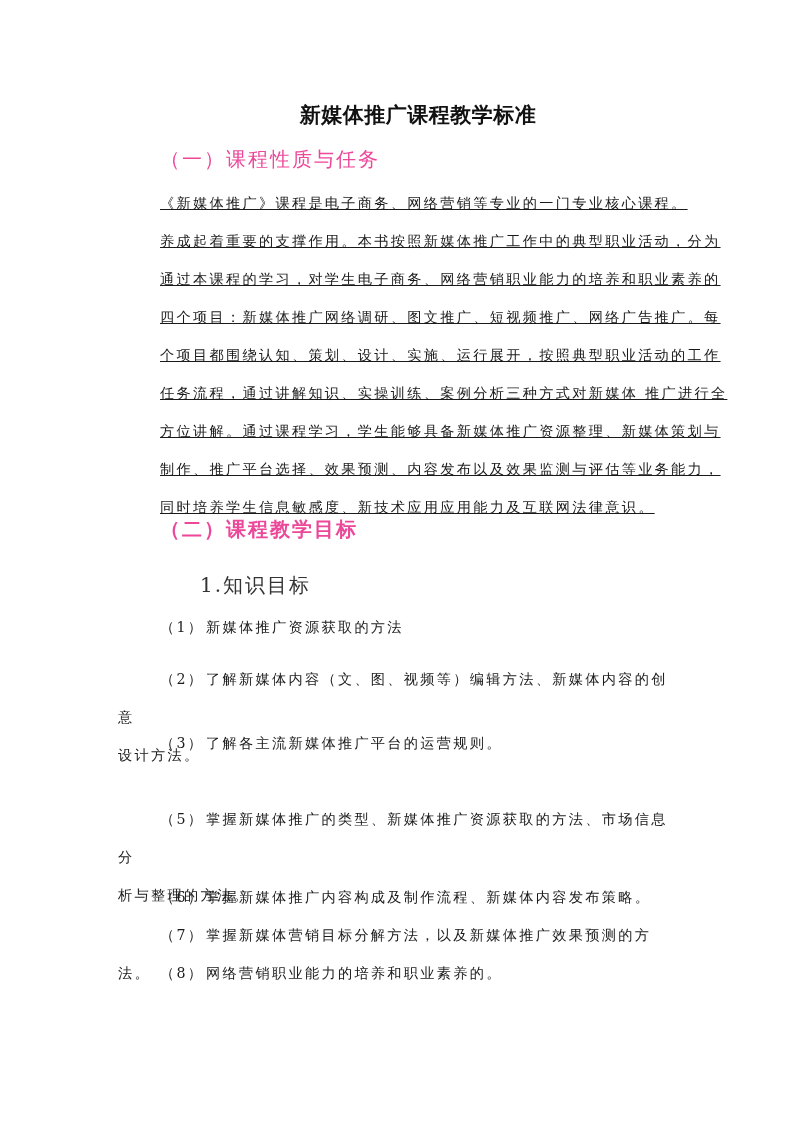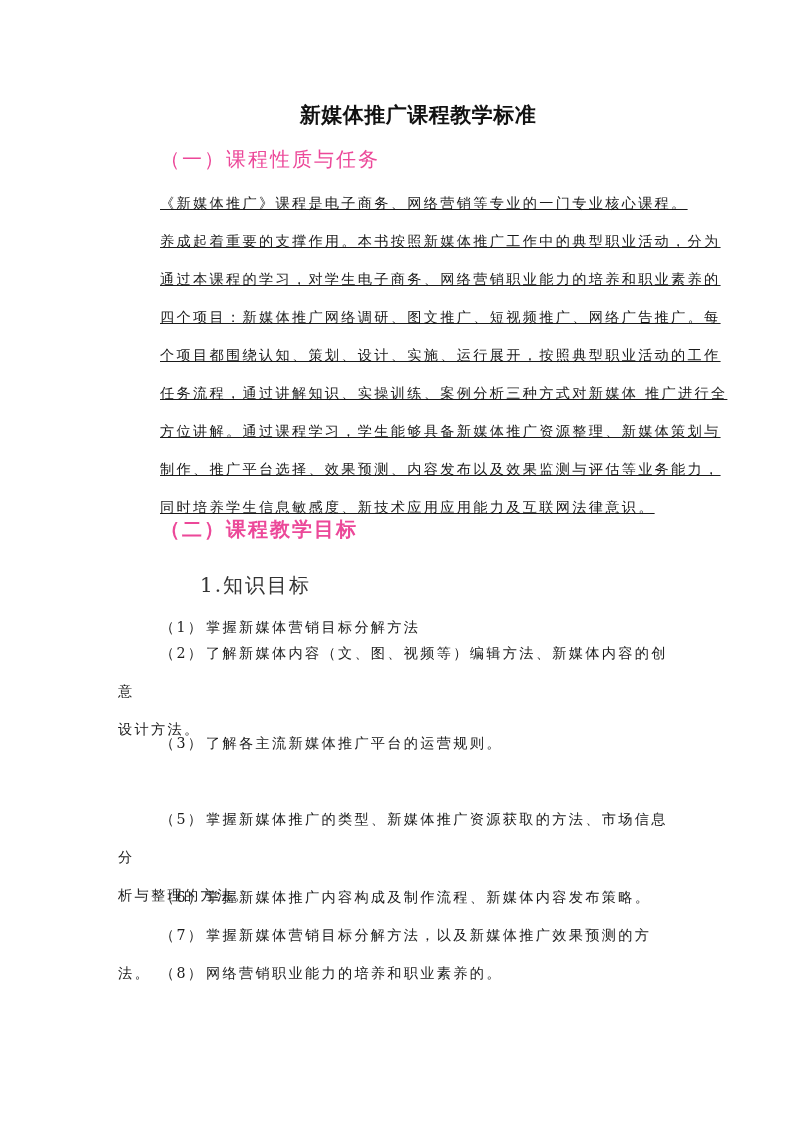--- a/index.html
+++ b/index.html
@@ -37,23 +37,23 @@
     <span class="line">任务流程，通过讲解知识、实操训练、案例分析三种方式对新媒体 推广进行全</span>
     <span class="line">方位讲解。通过课程学习，学生能够具备新媒体推广资源整理、新媒体策划与</span>
     <span class="line">制作、推广平台选择、效果预测、内容发布以及效果监测与评估等业务能力，</span>
     <span class="line">同时培养学生信息敏感度、新技术应用应用能力及互联网法律意识。</span>
   </div>
 
   <div class="h1 s2">（二）课程教学目标</div>
   <div class="h2">1.知识目标</div>
 
   <div class="item" style="top:608px">
-    <span class="num">（1）</span><span>掌握新媒体营销目标分解方法</span>
+    <span class="num">（1）</span><span>新媒体推广资源获取的方法</span>
   </div>
-  <div class="item" style="top:634px">
+  <div class="item" style="top:660px">
     <span class="num">（2）</span><span>了解新媒体内容（文、图、视频等）编辑方法、新媒体内容的创意</span>
     <span class="cont">设计方法。</span>
   </div>
   <div class="item" style="top:724px">
     <span class="num">（3）</span><span>了解各主流新媒体推广平台的运营规则。</span>
   </div>
   <div class="item" style="top:800px">
     <span class="num">（5）</span><span>掌握新媒体推广的类型、新媒体推广资源获取的方法、市场信息分</span>
     <span class="cont">析与整理的方法。</span>
   </div>

